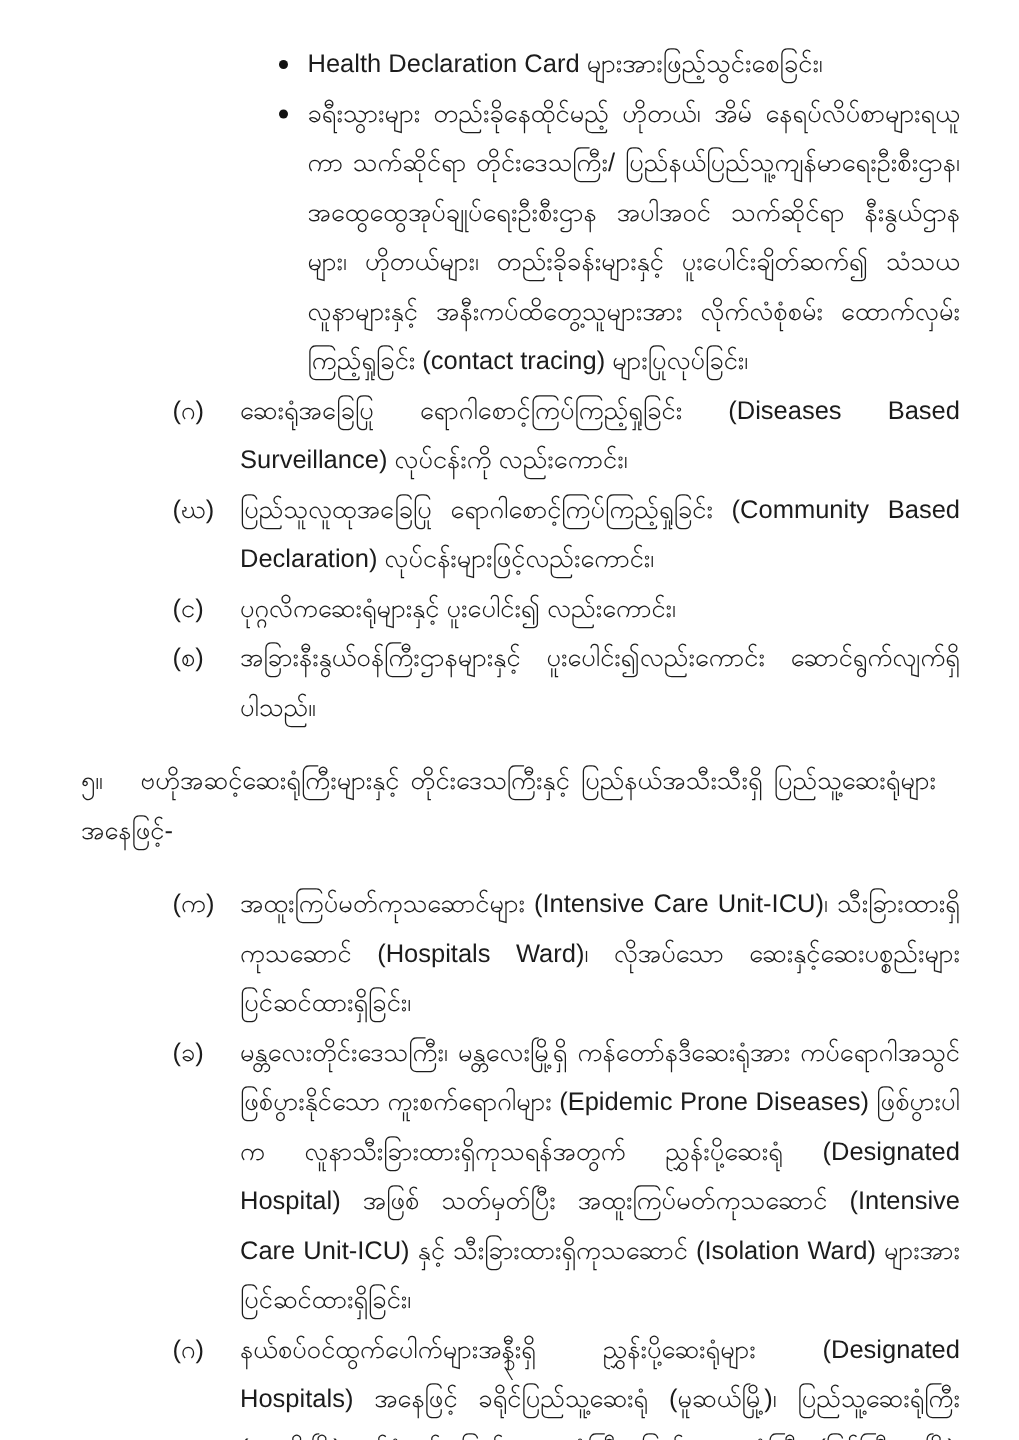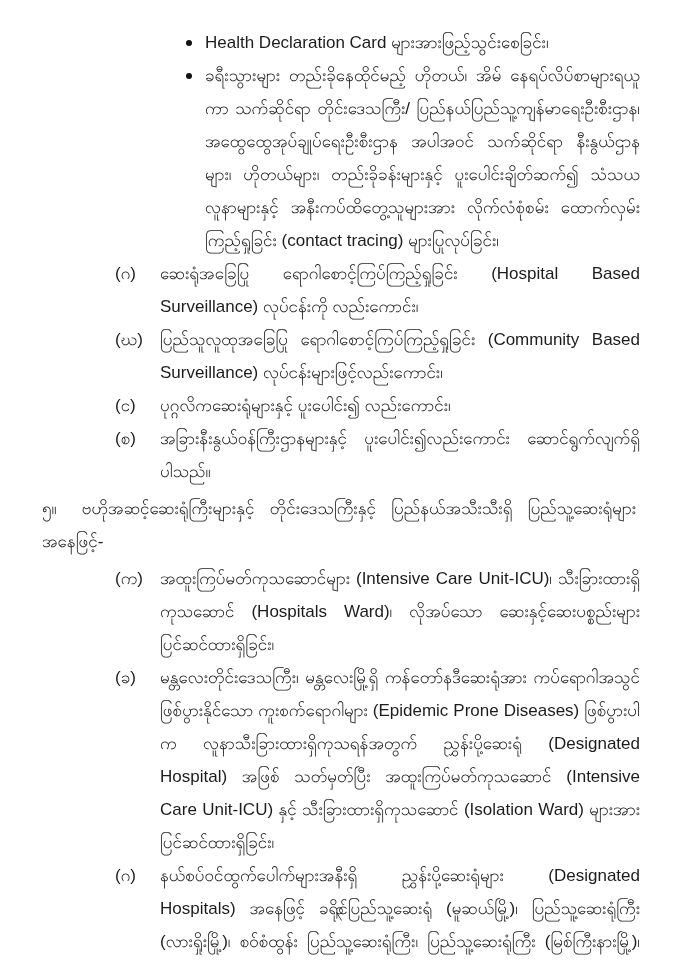--- a/index.html
+++ b/index.html
@@ -39,21 +39,21 @@
   .list-item{
     display:flex;
     margin-left:77px;
   }
   .list-marker{
     flex:0 0 45px;
     white-space:nowrap;
   }
   .list-text{flex:1;}
   
-  .para{margin:4px;}
+  .para{margin:16px;}
   .para-marker{
     display:inline-block;
     padding-right:25px;
   }
   .page-number{
     position:absolute;
     top:892px;left:0;right:0;
     text-align:center;
     font-size:15px;
     line-height:33px;
@@ -70,26 +70,26 @@
       <span class="bullet-text just">Health Declaration Card များအားဖြည့်သွင်းစေခြင်း၊</span>
     </div>
 
     <div class="bullet-item">
       <span class="bullet-dot"></span>
       <span class="bullet-text just">ခရီးသွားများ တည်းခိုနေထိုင်မည့် ဟိုတယ်၊ အိမ် နေရပ်လိပ်စာများရယူကာ သက်ဆိုင်ရာ တိုင်းဒေသကြီး/ ပြည်နယ်ပြည်သူ့ကျန်မာရေးဦးစီးဌာန၊ အထွေထွေအုပ်ချုပ်ရေးဦးစီးဌာန အပါအဝင် သက်ဆိုင်ရာ နီးနွယ်ဌာနများ၊ ဟိုတယ်များ၊ တည်းခိုခန်းများနှင့် ပူးပေါင်းချိတ်ဆက်၍ သံသယလူနာများနှင့် အနီးကပ်ထိတွေ့သူများအား လိုက်လံစုံစမ်း ထောက်လှမ်းကြည့်ရှုခြင်း (contact tracing) များပြုလုပ်ခြင်း၊</span>
     </div>
 
     <div class="list-item">
       <span class="list-marker">(ဂ)</span>
-      <span class="list-text just">ဆေးရုံအခြေပြု ရောဂါစောင့်ကြပ်ကြည့်ရှုခြင်း (Hospital Based Surveillance) လုပ်ငန်းကို လည်းကောင်း၊</span>
+      <span class="list-text just">ဆေးရုံအခြေပြု ရောဂါစောင့်ကြပ်ကြည့်ရှုခြင်း (Diseases Based Surveillance) လုပ်ငန်းကို လည်းကောင်း၊</span>
     </div>
 
     <div class="list-item">
       <span class="list-marker">(ဃ)</span>
-      <span class="list-text just">ပြည်သူလူထုအခြေပြု ရောဂါစောင့်ကြပ်ကြည့်ရှုခြင်း (Community Based Surveillance) လုပ်ငန်းများဖြင့်လည်းကောင်း၊</span>
+      <span class="list-text just">ပြည်သူလူထုအခြေပြု ရောဂါစောင့်ကြပ်ကြည့်ရှုခြင်း (Community Based Declaration) လုပ်ငန်းများဖြင့်လည်းကောင်း၊</span>
     </div>
 
     <div class="list-item">
       <span class="list-marker">(င)</span>
       <span class="list-text just">ပုဂ္ဂလိကဆေးရုံများနှင့် ပူးပေါင်း၍ လည်းကောင်း၊</span>
     </div>
 
     <div class="list-item">
       <span class="list-marker">(စ)</span>
       <span class="list-text just">အခြားနီးနွယ်ဝန်ကြီးဌာနများနှင့် ပူးပေါင်း၍လည်းကောင်း ဆောင်ရွက်လျက်ရှိပါသည်။</span>

